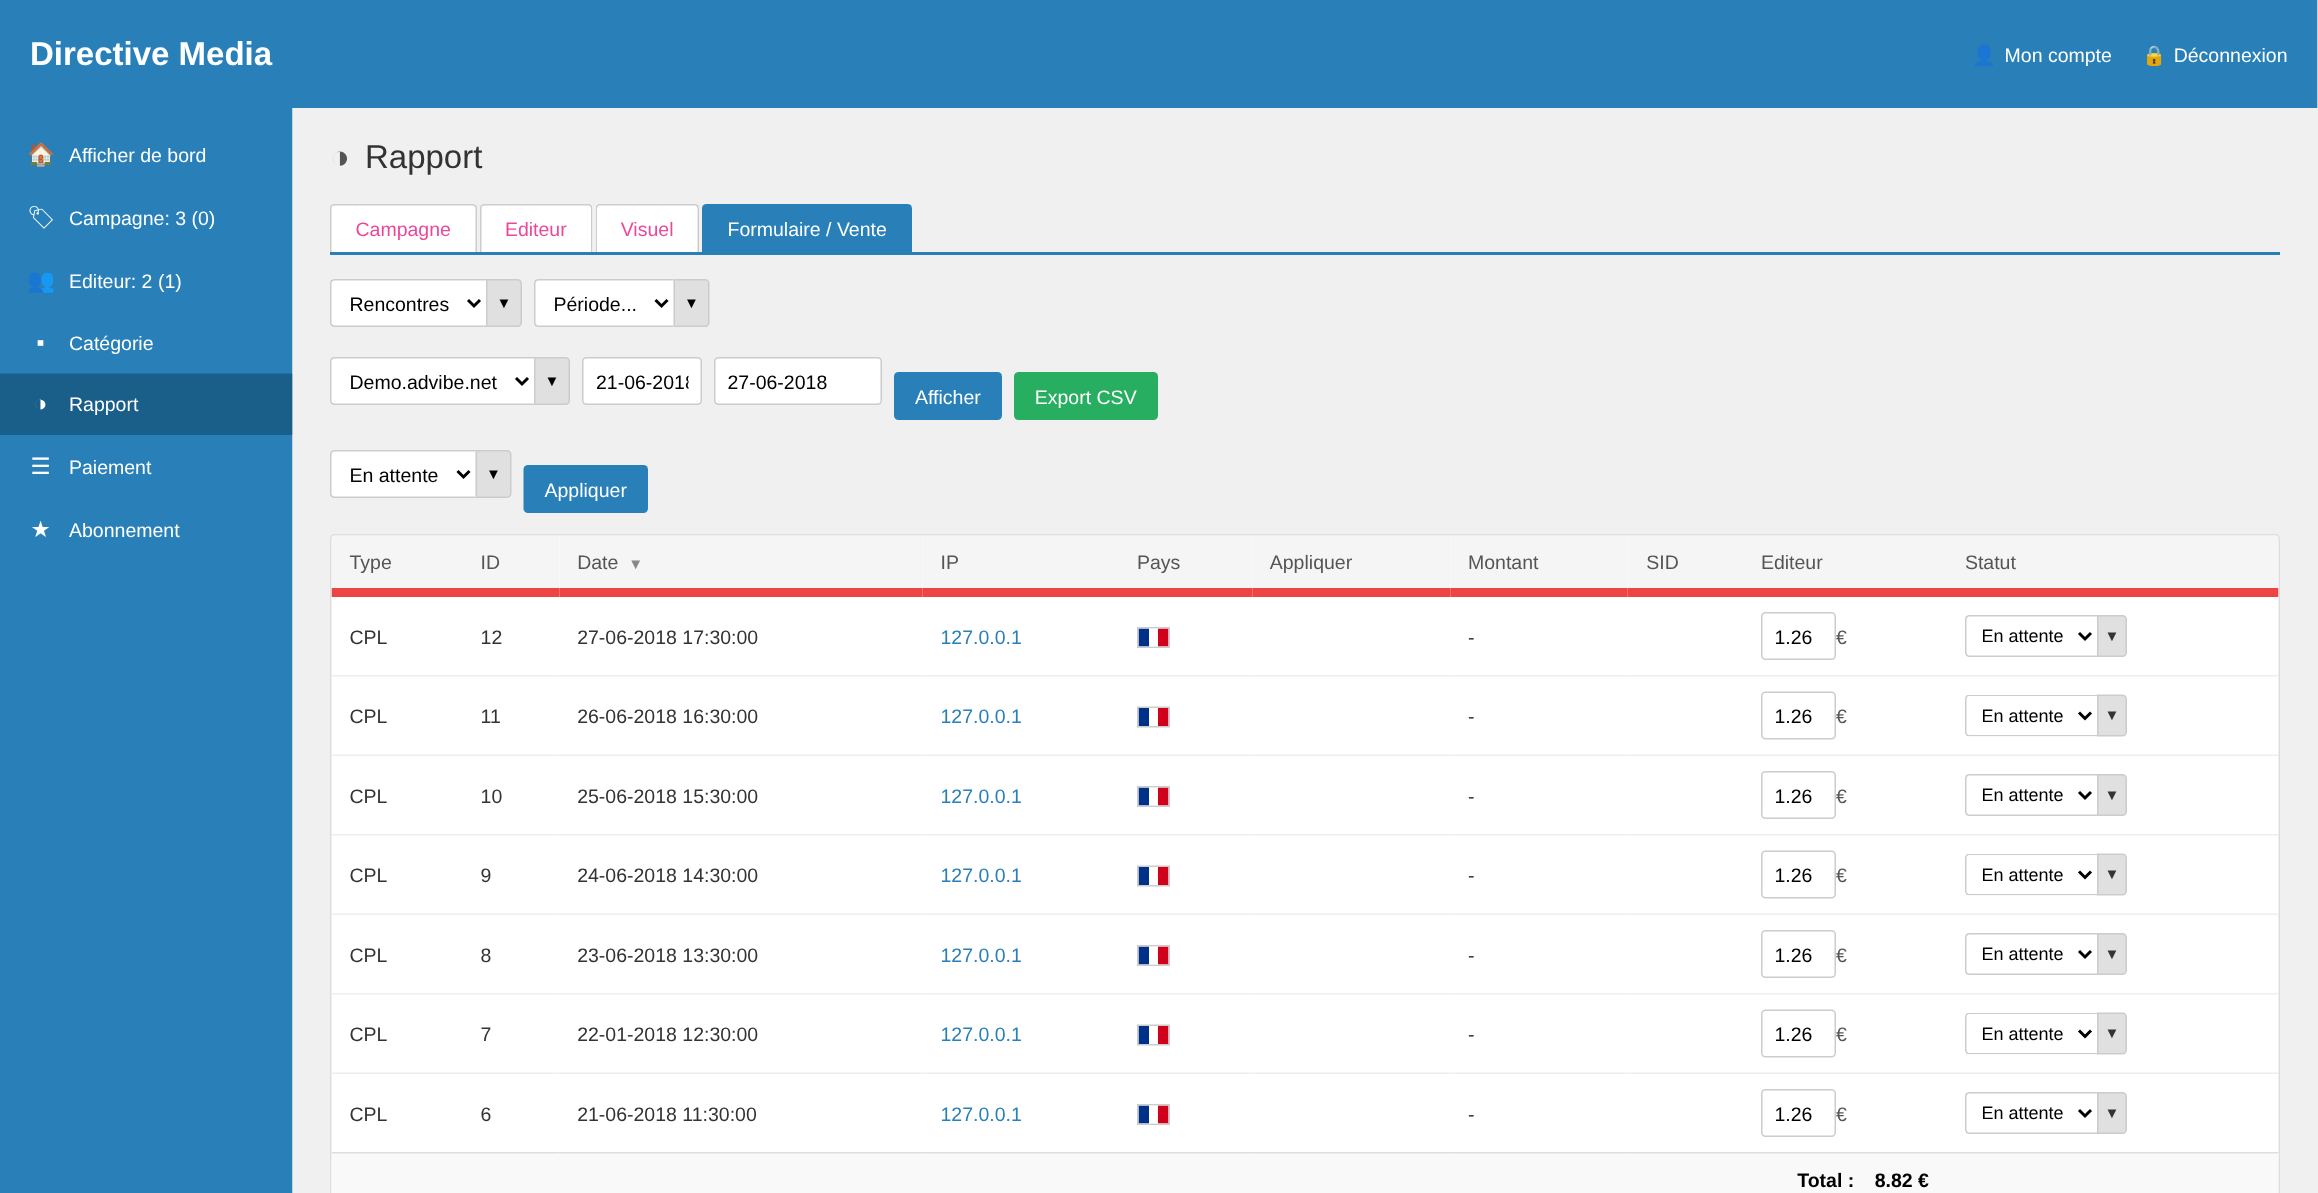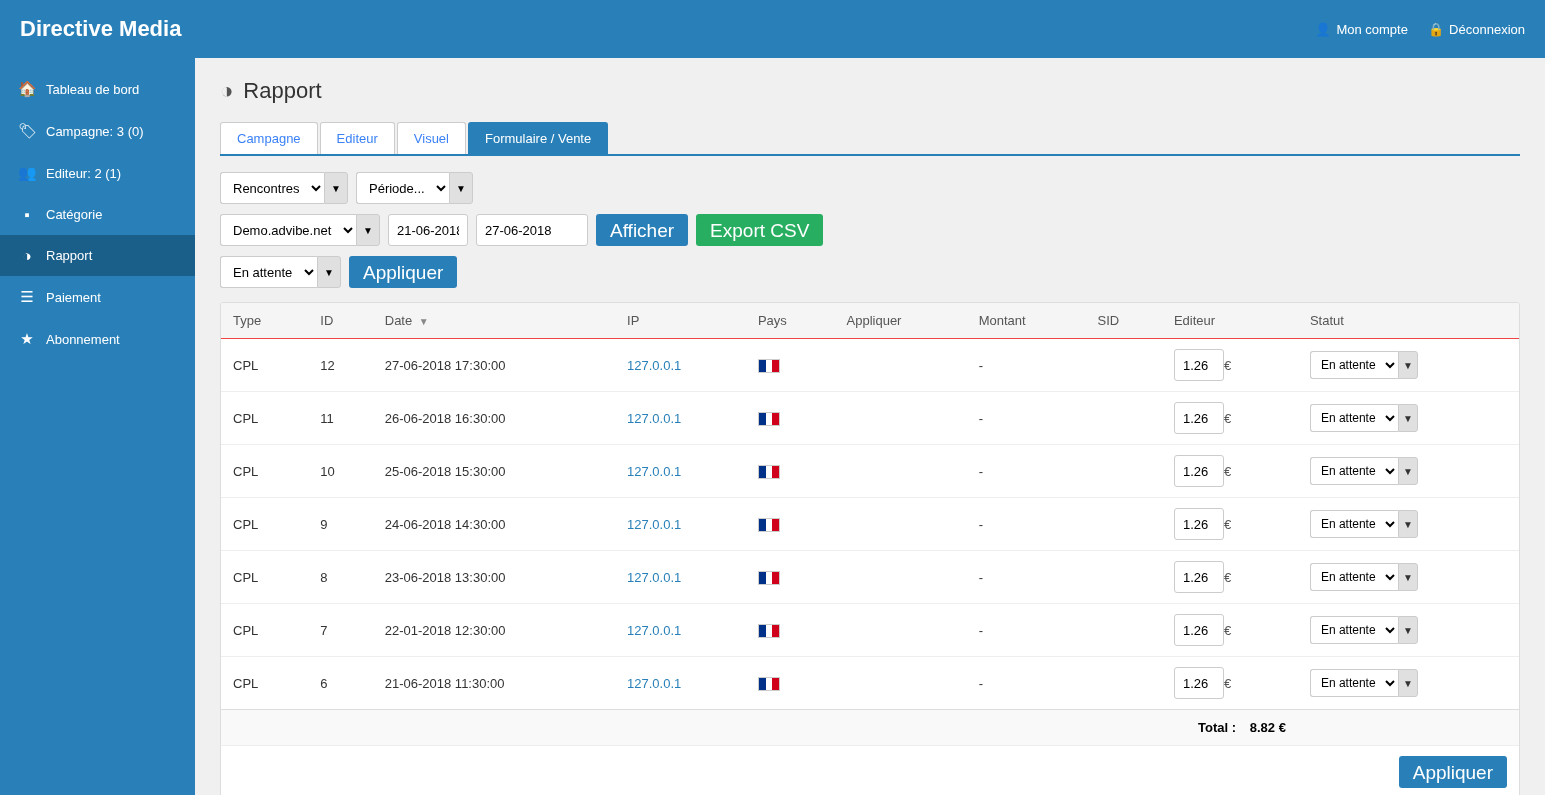--- a/index.html
+++ b/index.html
@@ -2,21 +2,21 @@
 <html><head>
   <meta charset="utf-8">
   <style>
     * { box-sizing: border-box; margin: 0; padding: 0; }
     body { font-family: Arial, sans-serif; font-size: 13px; background: #f0f0f0; }
 
     
     .topnav {
       background: #2980b9;
       color: #fff;
-      height: 58px;
+      height: 72px;
       display: flex;
       align-items: center;
       padding: 0 20px;
       justify-content: space-between;
     }
     .topnav-brand {
       font-size: 22px;
       font-weight: bold;
       color: #fff;
     }
@@ -91,21 +91,21 @@
       display: flex;
       border-bottom: 2px solid #2980b9;
       margin-bottom: 16px;
     }
     .tab {
       padding: 8px 16px;
       border: 1px solid #ccc;
       border-bottom: none;
       background: #fff;
       cursor: pointer;
-      color: #3b82f6;
+      color: #ec4899;
       font-size: 13px;
       margin-right: 2px;
       border-radius: 3px 3px 0 0;
     }
     .tab.active {
       background: #2980b9;
       color: #fff;
       border-color: #2980b9;
     }
 
@@ -145,22 +145,23 @@
       align-items: center;
       justify-content: center;
       font-size: 10px;
     }
 
     .btn {
       padding: 6px 14px;
       border: none;
       border-radius: 3px;
       cursor: pointer;
-      font-size: 19px;
+      font-size: 13px;
       height: 32px;
+      margin-top: 20px;
     }
     .btn-blue { background: #2980b9; color: #fff; }
     .btn-green { background: #27ae60; color: #fff; }
 
     
     .status-filter-row {
       display: flex;
       align-items: center;
       gap: 8px;
       margin-bottom: 14px;
@@ -172,21 +173,21 @@
       border: 1px solid #ddd;
       border-radius: 3px;
       overflow: hidden;
     }
     table {
       width: 100%;
       border-collapse: collapse;
     }
     thead tr {
       background: #f5f5f5;
-      border-bottom: 1px solid #ef4444;
+      border-bottom: 6px solid #ef4444;
     }
     thead th {
       padding: 10px 12px;
       text-align: left;
       font-weight: normal;
       color: #555;
       font-size: 13px;
     }
     tbody tr {
       border-bottom: 1px solid #eee;
@@ -273,21 +274,21 @@
       <span>Déconnexion</span>
     </a>
   </div>
 </div>
 
 <div class="layout">
 
   <div class="sidebar">
     <div class="sidebar-item">
       <span class="sidebar-icon">🏠</span>
-      <span>Tableau de bord</span>
+      <span>Afficher de bord</span>
     </div>
     <div class="sidebar-item">
       <span class="sidebar-icon">🏷</span>
       <span>Campagne: 3 (0)</span>
     </div>
     <div class="sidebar-item">
       <span class="sidebar-icon">👥</span>
       <span>Editeur: 2 (1)</span>
     </div>
     <div class="sidebar-item">

